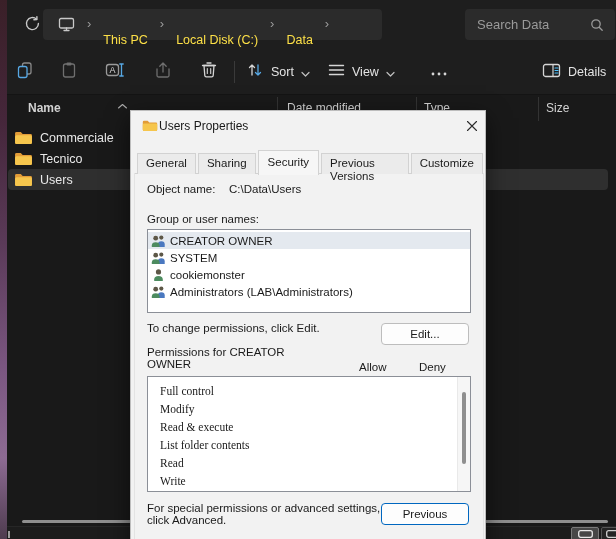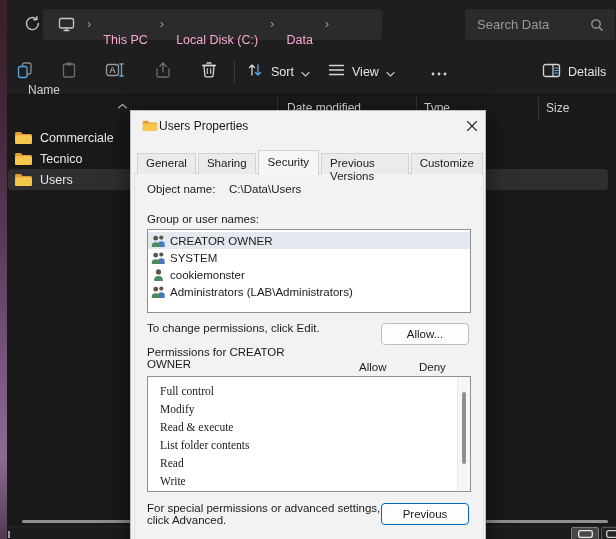--- a/index.html
+++ b/index.html
@@ -13,21 +13,21 @@
 
   
   .navbar{left:7px;top:0;width:609px;height:47px;background:#1e1e1e;}
   .toolbar{left:7px;top:47px;width:609px;height:47px;background:#1e1e1e;border-bottom:1px solid #141414;}
   .filearea{left:7px;top:95px;width:609px;height:431px;background:#191919;}
   .statusbar{left:7px;top:526px;width:609px;height:13px;background:#1c1c1c;border-top:1px solid #262626;}
 
   .iconbtn{display:flex;align-items:center;justify-content:center;border-radius:4px;cursor:pointer;}
   .pill{background:#2b2b2b;border-radius:4px;}
   .address{left:43px;top:9px;width:339px;height:31px;display:flex;align-items:center;gap:12px;padding-left:15px;box-sizing:border-box;}
-  .crumb{color:#f9a8d4;font-size:12.5px;white-space:nowrap;cursor:pointer;margin-top:30px;}
+  .crumb{color:#fde047;font-size:12.5px;white-space:nowrap;cursor:pointer;margin-top:30px;}
   .crumb-sep{color:#9c9c9c;font-size:13px;line-height:1;transform:translateY(-1px);}
   .searchbox{left:465px;top:9px;width:150px;height:31px;display:flex;align-items:center;}
   .searchbox input{background:transparent;border:0;outline:none;color:#e6e6e6;font-size:13px;
      font-family:"Liberation Sans",sans-serif;padding:0 0 0 12px;width:108px;}
   .searchbox input::placeholder{color:#9a9a9a;}
 
   .tlabel{color:#e4e4e4;font-size:12.5px;}
   .tsep{left:234px;top:61px;width:1px;height:22px;background:#3a3a3a;}
   .tgroup{display:flex;align-items:center;gap:7px;height:34px;cursor:pointer;}
 
@@ -208,21 +208,21 @@
     <span class="tlabel">Details</span>
   </div>
 
   <div class="abs filearea"></div>
 
   <span class="abs" style="left:117px;top:95px;">
     <svg width="11" height="6" viewBox="0 0 11 6">
         <path d="M1.5 5 5.5 1.5 9.5 5" fill="none" stroke="#ababab" stroke-width="1.1" stroke-linecap="round" stroke-linejoin="round"></path>
       </svg>
   </span>
-  <span class="abs colhead" style="left:28px;top:83px;">Name</span>
+  <span class="abs colhead" style="left:28px;top:101px;font-weight:bold;">Name</span>
   <div class="abs colsep" style="left:277px;"></div>
   <span class="abs colhead" style="left:287px;top:101px;">Date modified</span>
   <div class="abs colsep" style="left:416px;"></div>
   <span class="abs colhead" style="left:424px;top:101px;">Type</span>
   <div class="abs colsep" style="left:538px;"></div>
   <span class="abs colhead" style="left:546px;top:101px;">Size</span>
 
   <div class="abs frow" style="top:127px;">
     <span style="display:flex;">
       <svg width="19" height="15" viewBox="0 0 20 16">
@@ -337,21 +337,21 @@
               <circle cx="4.7" cy="4.2" r="2.4" fill="#5d5747"></circle>
               <path d="M0.8 11.6q0-3.4 3.9-3.4t3.9 3.4V13H0.8z" fill="#4d8b5f"></path>
             </svg>
         </span>
         <span>Administrators (LAB\Administrators)</span>
       </div>
     </div>
 
     <span class="dtext" style="left:16px;top:211px;">To change permissions, click Edit.</span>
     <div class="dlgbtn" style="left:250px;top:212px;">
-      <span>Allow...</span>
+      <span>Edit...</span>
     </div>
 
     <span class="dtext" style="left:16px;top:235px;">Permissions for CREATOR</span>
     <span class="dtext" style="left:16px;top:247px;">OWNER</span>
     <span class="dtext" style="left:228px;top:250px;">Allow</span>
     <span class="dtext" style="left:288px;top:250px;">Deny</span>
 
     <div class="listbox" style="left:16px;top:265px;width:324px;height:116px;padding-top:5px;font-family:Liberation Serif, serif;">
       <div class="perm">Full control</div>
       <div class="perm">Modify</div>

